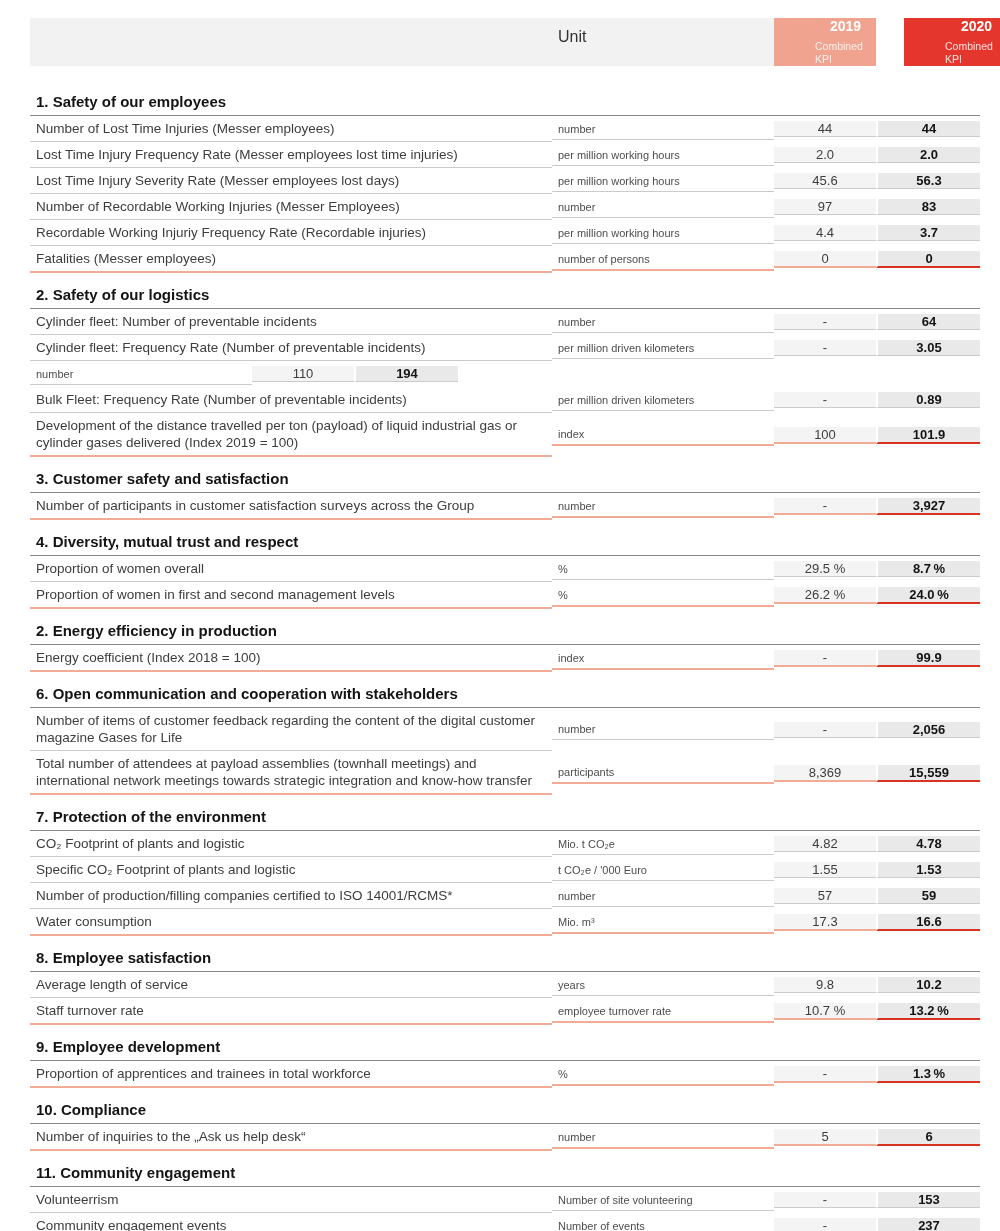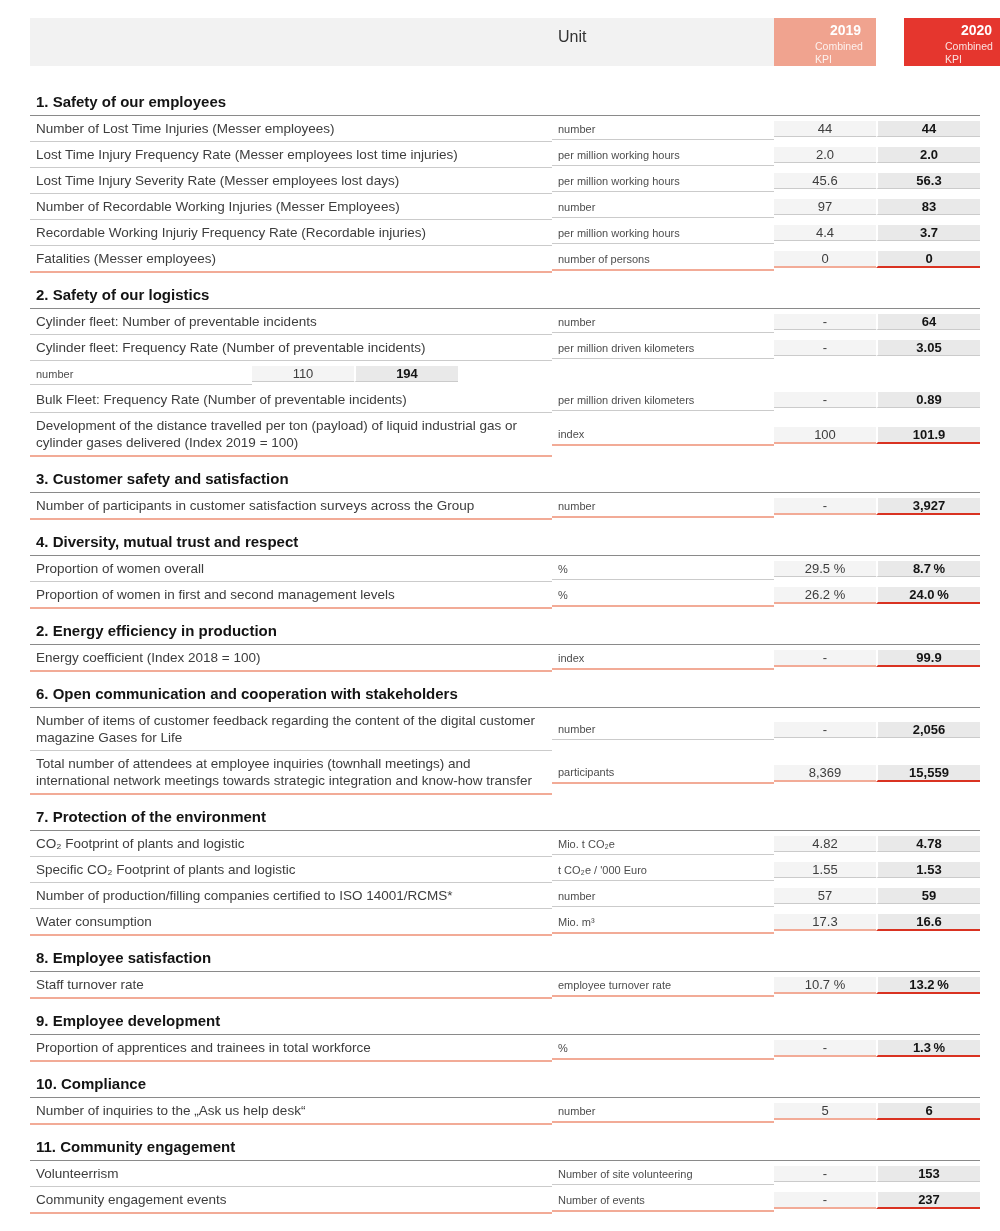--- a/index.html
+++ b/index.html
@@ -25,21 +25,21 @@
 
   
   .hdr{display:flex;height:48px;}
   .hdr .h-label{flex:0 0 522px;background:var(--c-band);}
   .hdr .h-unit{
     flex:0 0 222px;background:var(--c-band);
     font-size:16px;color:#333;padding:10px 0 0 6px;
   }
   .hdr .h-year{
     flex:0 0 102px;display:flex;flex-direction:column;
-    align-items:center;justify-content:flex-end;line-height:1.25;padding-left:41px;
+    align-items:center;justify-content:space-between;line-height:1.25;padding-left:41px;
   }
   .hdr .h-2019{background:var(--c-h2019);}
   .hdr .h-2020{flex-basis:104px;background:var(--c-h2020);margin-left:28px;}
   .hdr .year{font-size:14px;font-weight:bold;color:#ffffff;}
   .hdr .sub{font-size:10.5px;color:rgba(255,255,255,0.85);}
 
   
   .section-heading{
     font-size:15px;font-weight:bold;color:#141414;
     padding:13px 6px 5px 6px;
@@ -187,21 +187,21 @@
         <div class="cell v20">99.9</div>
       </div>
       <div class="section-heading">6. Open communication and cooperation with stakeholders</div>
       <div class="row">
         <div class="cell lbl">Number of items of customer feedback regarding the content of the digital customer magazine Gases for Life</div>
         <div class="cell unit">number</div>
         <div class="cell v19">-</div>
         <div class="cell v20">2,056</div>
       </div>
       <div class="row last">
-        <div class="cell lbl">Total number of attendees at employee inquiries (townhall meetings) and international network meetings towards strategic integration and know-how transfer</div>
+        <div class="cell lbl">Total number of attendees at payload assemblies (townhall meetings) and international network meetings towards strategic integration and know-how transfer</div>
         <div class="cell unit">participants</div>
         <div class="cell v19">8,369</div>
         <div class="cell v20">15,559</div>
       </div>
       <div class="section-heading">7. Protection of the environment</div>
       <div class="row">
         <div class="cell lbl">CO₂ Footprint of plants and logistic</div>
         <div class="cell unit">Mio. t CO₂e</div>
         <div class="cell v19">4.82</div>
         <div class="cell v20">4.78</div>
@@ -218,20 +218,26 @@
         <div class="cell v19">57</div>
         <div class="cell v20">59</div>
       </div>
       <div class="row last">
         <div class="cell lbl">Water consumption</div>
         <div class="cell unit">Mio. m³</div>
         <div class="cell v19">17.3</div>
         <div class="cell v20">16.6</div>
       </div>
       <div class="section-heading">8. Employee satisfaction</div>
+      <div class="row">
+        <div class="cell lbl">Average length of service</div>
+        <div class="cell unit">years</div>
+        <div class="cell v19">9.8</div>
+        <div class="cell v20">10.2</div>
+      </div>
       <div class="row last">
         <div class="cell lbl">Staff turnover rate</div>
         <div class="cell unit">employee turnover rate</div>
         <div class="cell v19">10.7 %</div>
         <div class="cell v20">13.2 %</div>
       </div>
       <div class="section-heading">9. Employee development</div>
       <div class="row last">
         <div class="cell lbl">Proportion of apprentices and trainees in total workforce</div>
         <div class="cell unit">%</div>

